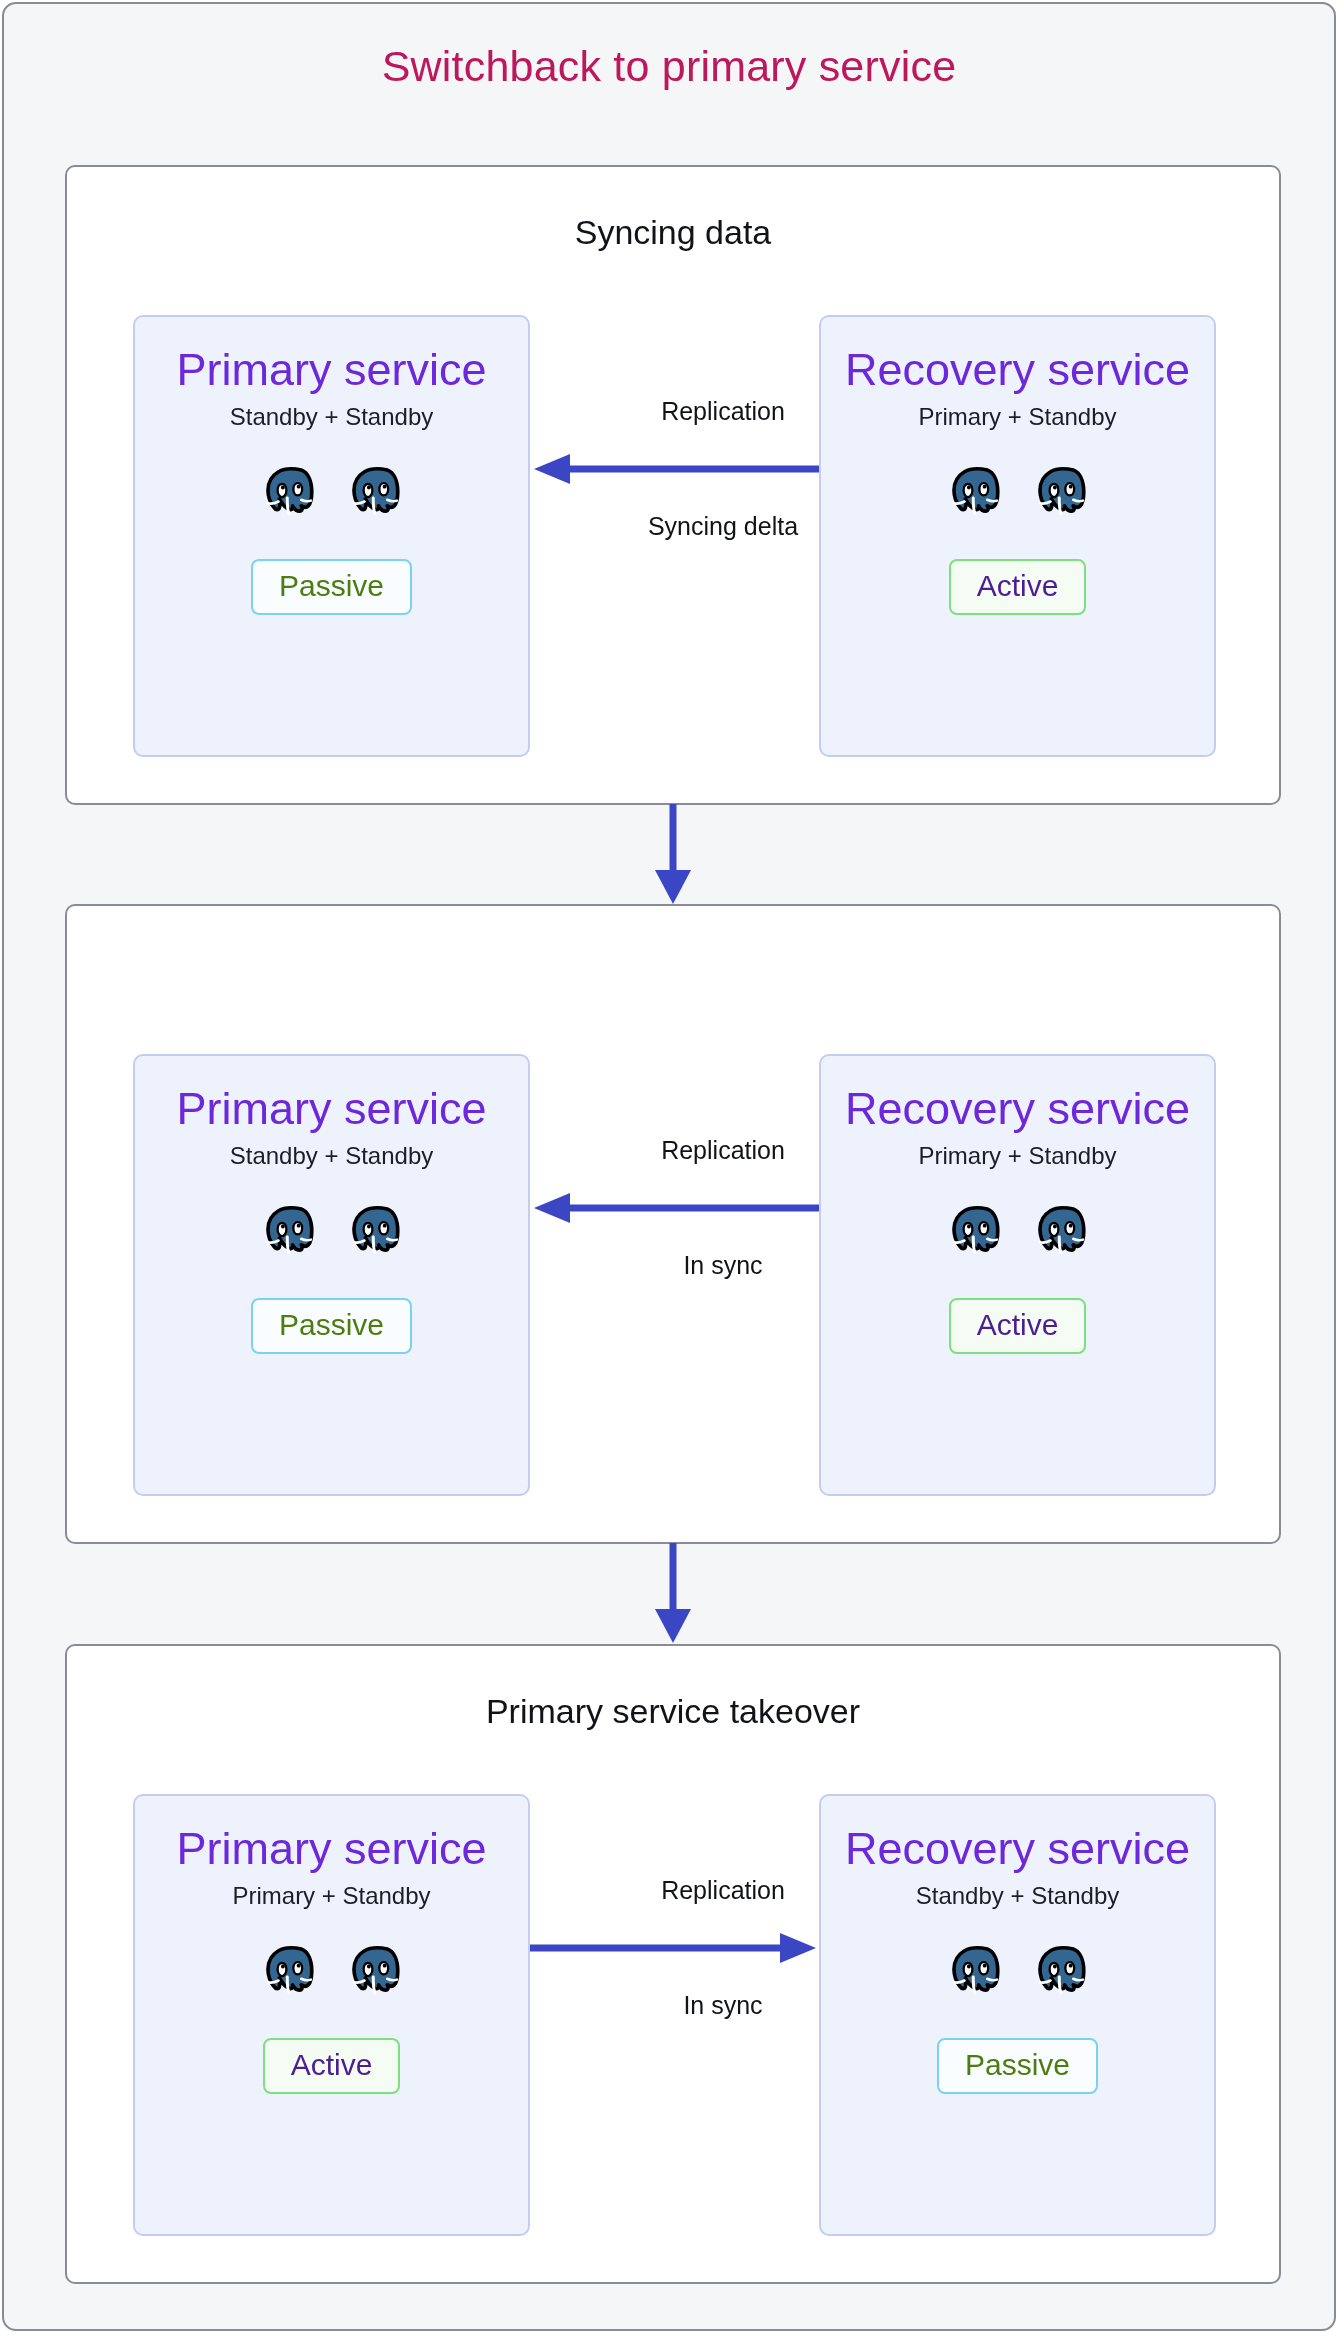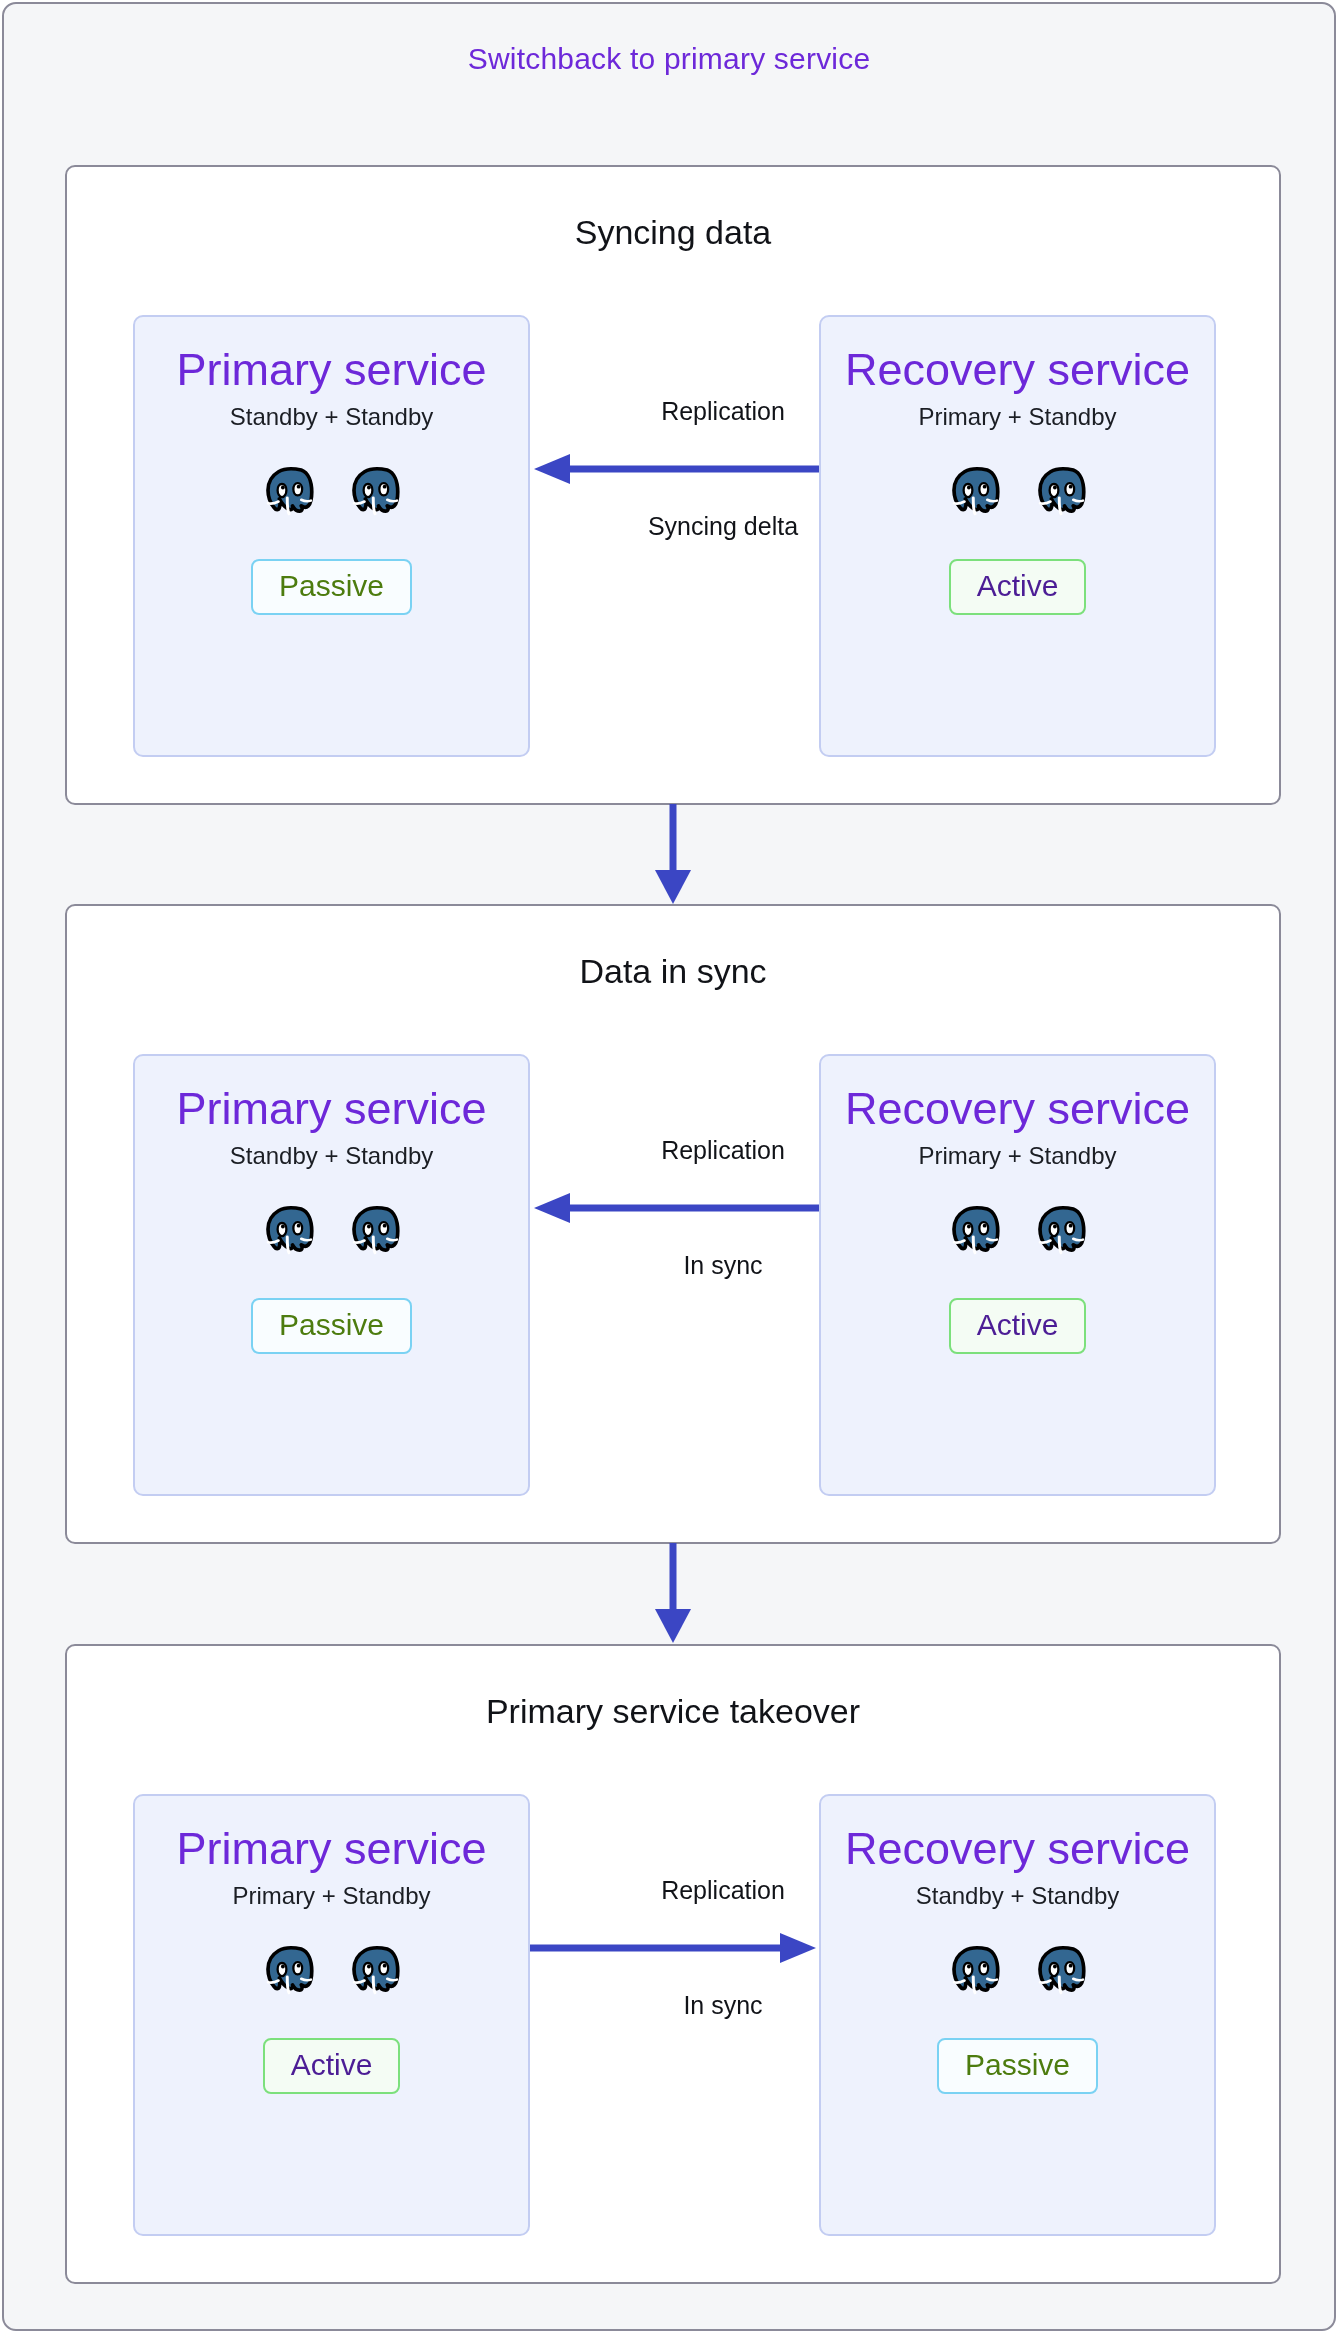--- a/index.html
+++ b/index.html
@@ -27,22 +27,22 @@
     border-radius: 14px;
     overflow: hidden;
   }
 
   .doc-title {
     position: absolute;
     left: 0;
     top: 38px;
     width: 100%;
     text-align: center;
-    font-size: 30px;
-    color: #6d28d9;
+    font-size: 43px;
+    color: #be185d;
     letter-spacing: 0.2px;
   }
 
   
   .stage {
     position: absolute;
     left: 61px;
     width: 1216px;
     box-sizing: border-box;
     background: #ffffff;
@@ -254,21 +254,20 @@
       <div class="status-badge active">Active</div>
     </div>
   </div>
 
   <svg class="flow-arrow flow-arrow-1" viewBox="0 0 56 106">
     <line x1="28" y1="2" x2="28" y2="72" stroke="#3b46c4" stroke-width="7"></line>
     <polygon points="28,102 10,68 46,68" fill="#3b46c4"></polygon>
   </svg>
 
   <div class="stage stage-2">
-    <div class="stage-title">Data in sync</div>
 
     <div class="service-card left">
       <div class="service-name">Primary service</div>
       <div class="service-roles">Standby + Standby</div>
       <div class="node-row">
         <svg class="pg-node" viewBox="0 0 64 64">
           <g stroke="#000000" stroke-width="4.2" stroke-linejoin="round" stroke-linecap="round" fill="#336791">
             <path d="M46 8c-9-2-19-2-26 2C13 14 8 22 8 31c0 8 3 15 7 20 2 3 5 3 6 0 1-3 1-7 0-10 3 6 7 10 11 12 3 1 5-1 4-4 2 4 5 6 8 6 3 0 4-3 2-6 3 2 6 2 8 0 3-3 4-9 4-16 0-12-4-22-12-25z"></path>
           </g>
           <g fill="#ffffff" stroke="#000000" stroke-width="2.6" stroke-linejoin="round">

